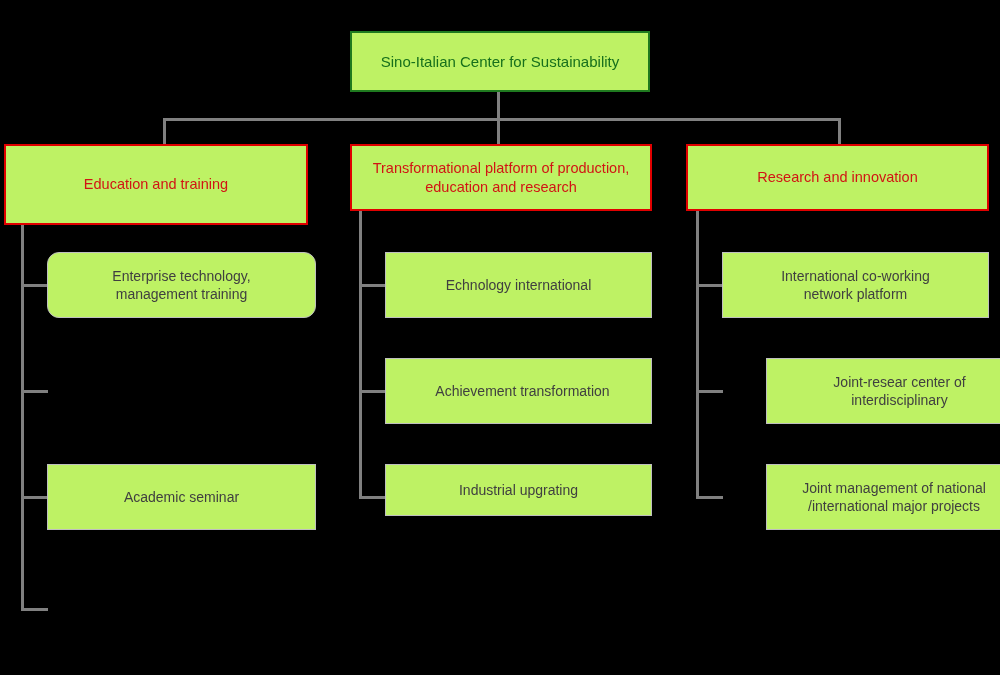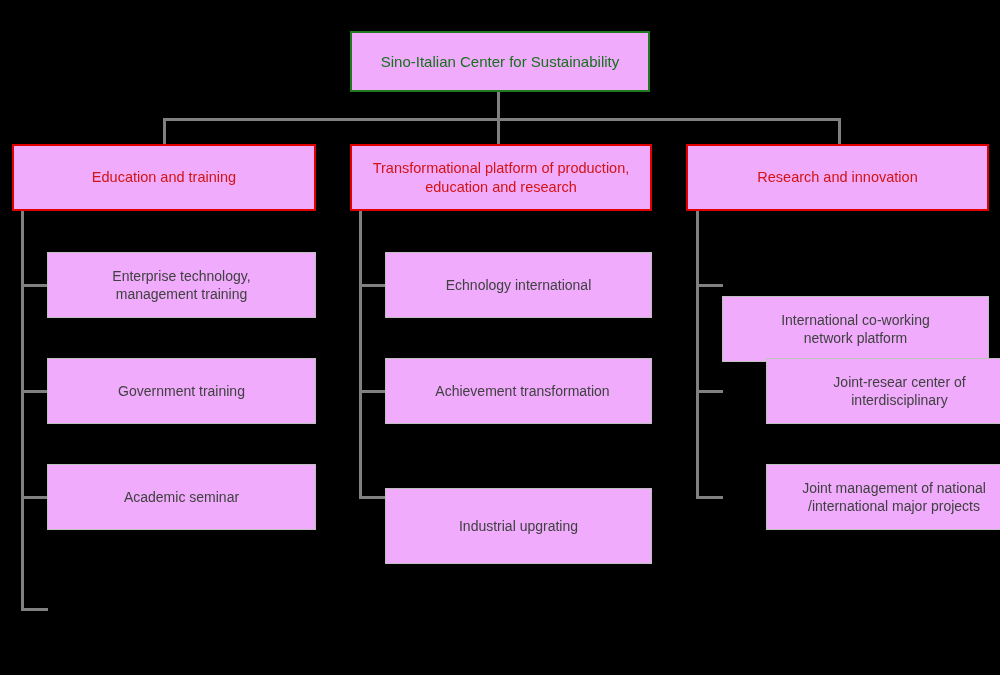--- a/index.html
+++ b/index.html
@@ -21,21 +21,21 @@
 
   
   .connector {
     position: absolute;
     background: #808080;
   }
 
   
   .node {
     position: absolute;
-    background: #f0abfc;
+    background: #bef264;
     box-sizing: border-box;
     display: flex;
     align-items: center;
     justify-content: center;
     text-align: center;
     line-height: 1.30;
   }
   .node-label {
     display: block;
     padding: 0 10px;
@@ -91,55 +91,52 @@
 
   <div class="connector" style="left:696px; top:210px; width:3px; height:288px;"></div>
   <div class="connector" style="left:696px; top:284px; width:27px; height:3px;"></div>
   <div class="connector" style="left:696px; top:390px; width:27px; height:3px;"></div>
   <div class="connector" style="left:696px; top:496px; width:27px; height:3px;"></div>
 
   <div class="node node-root" style="left:350px; top:31px; width:300px; height:61px;">
     <span class="node-label">Sino-Italian Center for Sustainability</span>
   </div>
 
-  <div class="node node-division" style="left:12px; top:144px; width:304px; height:67px;">
+  <div class="node node-division" style="left:4px; top:144px; width:304px; height:81px;">
     <span class="node-label">Education and training</span>
   </div>
 
   <div class="node node-division" style="left:350px; top:144px; width:302px; height:67px;">
     <span class="node-label">Transformational platform of production,
 education and research</span>
   </div>
 
   <div class="node node-division" style="left:686px; top:144px; width:303px; height:67px;">
     <span class="node-label">Research and innovation</span>
   </div>
 
-  <div class="node node-leaf" style="left:47px; top:252px; width:269px; height:66px;">
+  <div class="node node-leaf" style="left:47px; top:252px; width:269px; height:66px;border-radius:12px;">
     <span class="node-label">Enterprise technology,
 management training</span>
-  </div>
-  <div class="node node-leaf" style="left:47px; top:358px; width:269px; height:66px;">
-    <span class="node-label">Government training</span>
   </div>
   <div class="node node-leaf" style="left:47px; top:464px; width:269px; height:66px;">
     <span class="node-label">Academic seminar</span>
   </div>
 
   <div class="node node-leaf" style="left:385px; top:252px; width:267px; height:66px;">
     <span class="node-label">Echnology international</span>
   </div>
   <div class="node node-leaf" style="left:385px; top:358px; width:267px; height:66px;padding-left:8px;">
     <span class="node-label">Achievement transformation</span>
   </div>
-  <div class="node node-leaf" style="left:385px; top:464px; width:267px; height:76px;margin-top:24px;">
+  <div class="node node-leaf" style="left:385px; top:464px; width:267px; height:52px;">
     <span class="node-label">Industrial upgrating</span>
   </div>
 
-  <div class="node node-leaf" style="left:722px; top:252px; width:267px; height:66px;margin-top:44px;">
+  <div class="node node-leaf" style="left:722px; top:252px; width:267px; height:66px;">
     <span class="node-label">International co-working
 network platform</span>
   </div>
   <div class="node node-leaf" style="left:722px; top:358px; width:267px; height:66px;margin-left:44px;">
     <span class="node-label">Joint-resear center of
 interdisciplinary</span>
   </div>
   <div class="node node-leaf" style="left:766px; top:464px; width:256px; height:66px;">
     <span class="node-label">Joint management of national
 /international major projects</span>

